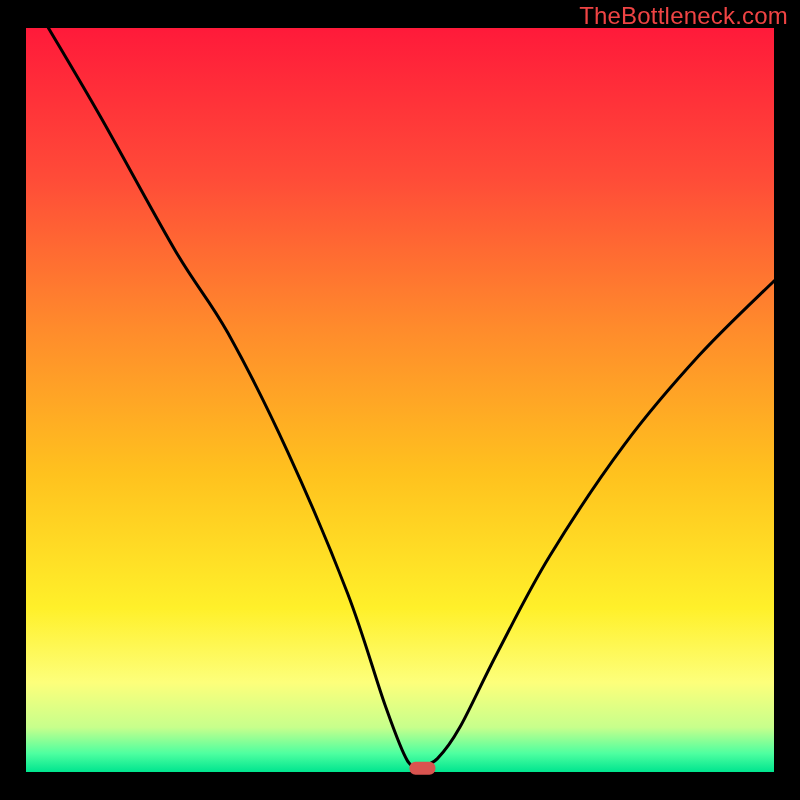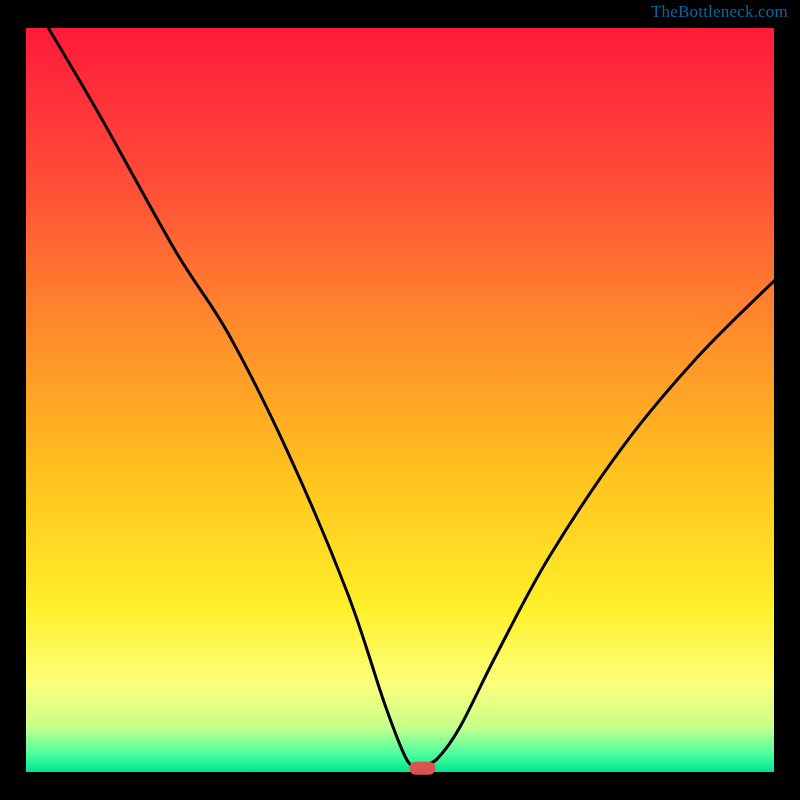--- a/index.html
+++ b/index.html
@@ -21,24 +21,24 @@
     top: 0;
     left: 0;
     width: 800px;
     height: 800px;
     display: block;
   }
   .watermark {
     position: absolute;
     top: 2px;
     right: 12px;
-    color: #0369a1;
-    font-size: 17px;
+    color: #ef4444;
+    font-size: 24px;
     font-weight: 500;
-    font-family: Liberation Serif, serif;
+    font-family: Liberation Sans, sans-serif;
     letter-spacing: 0.2px;
     user-select: none;
   }
 </style>
 </head>
 <body>
 
 <div class="canvas-wrap">
 
   <svg class="chart-svg" viewBox="0 0 800 800">

